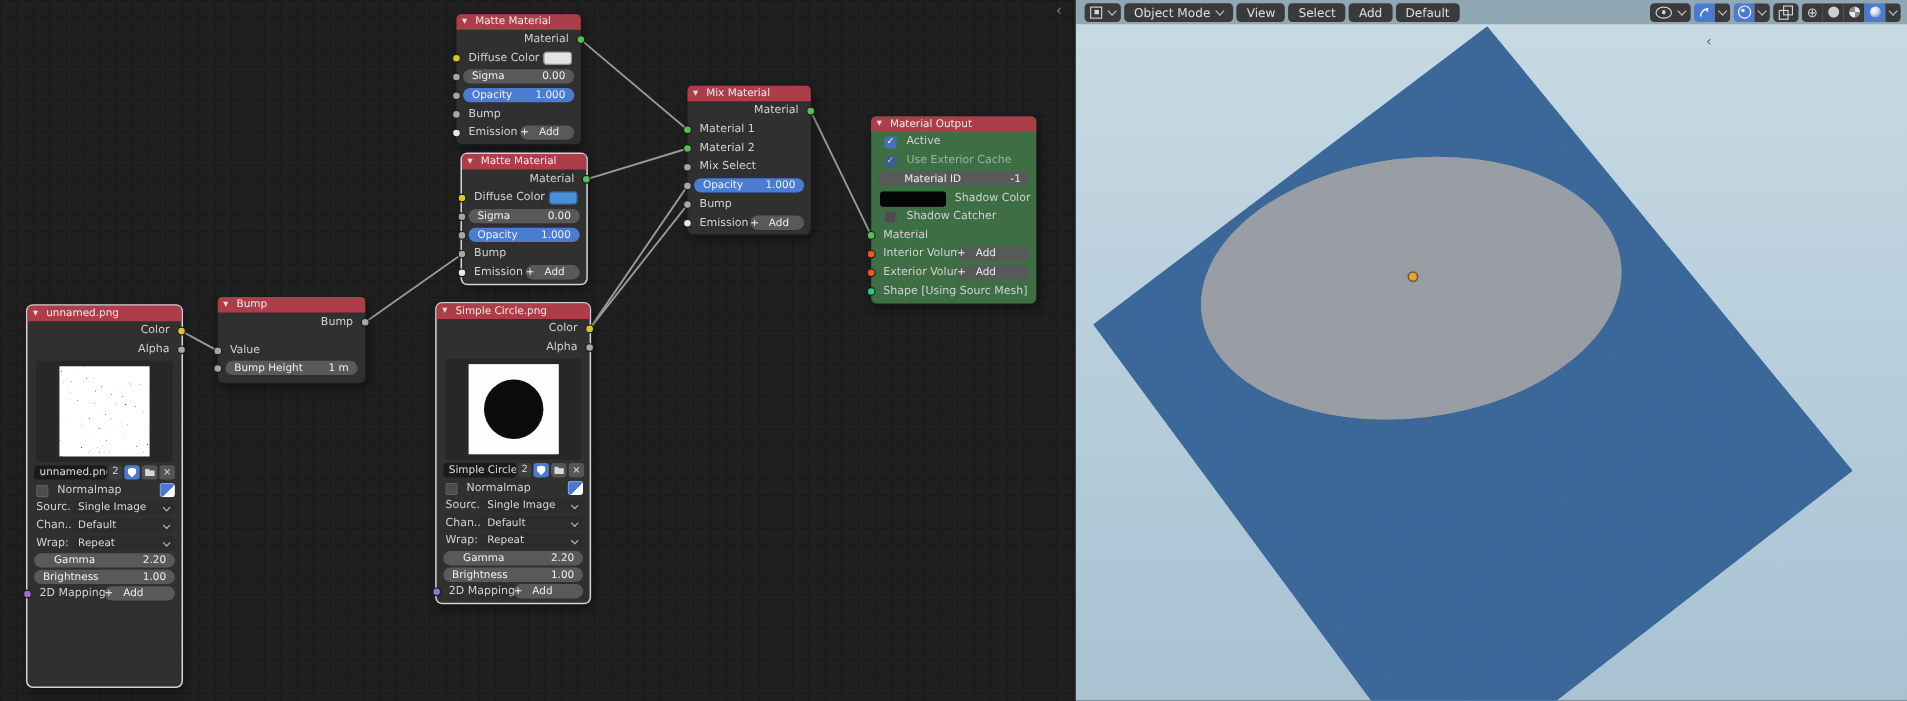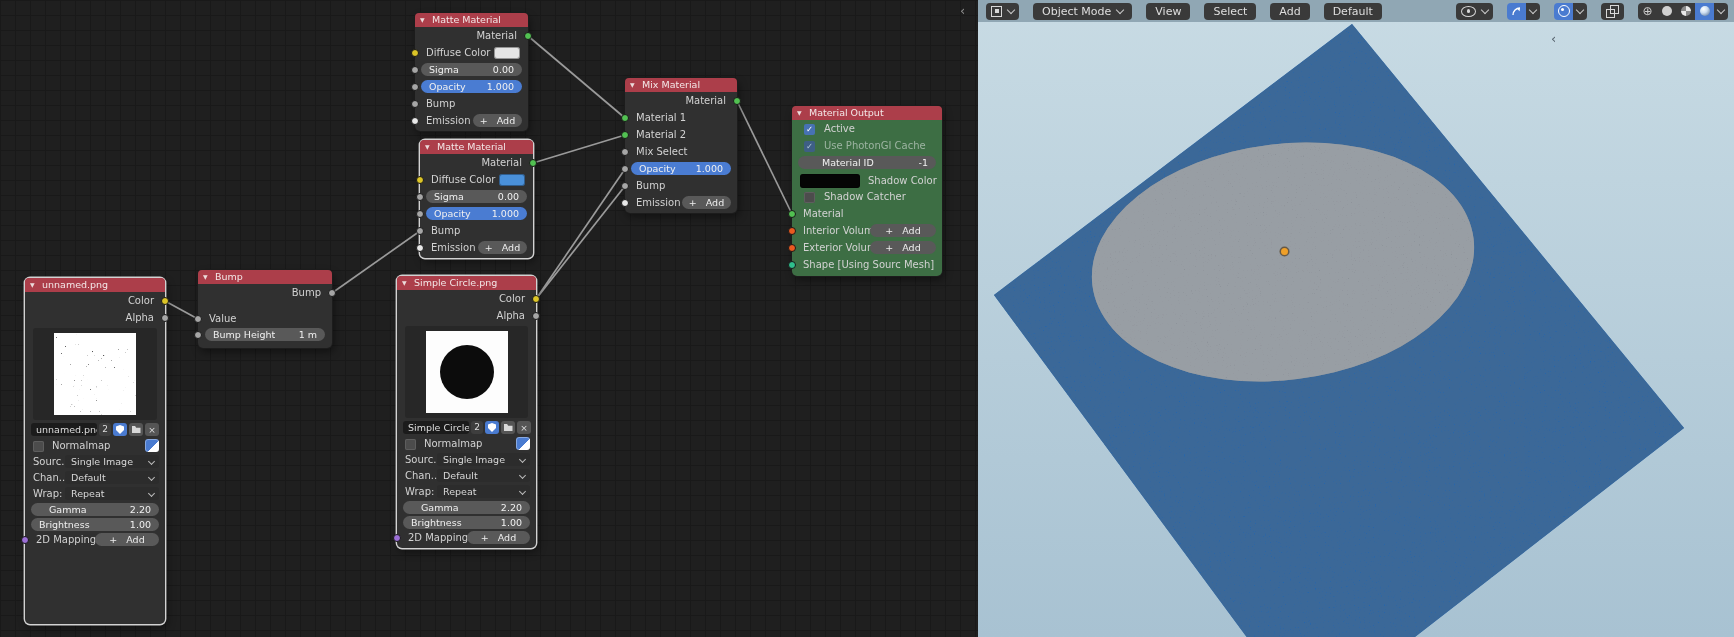--- a/index.html
+++ b/index.html
@@ -25,21 +25,21 @@
     line-height:14px;color:#f3e7e7;font-size:9.5px;padding-left:17px;white-space:nowrap;overflow:hidden}
   .tri{position:absolute;left:5px;top:0;font-size:6px;line-height:14px;color:#ecdcdc}
   .row{position:absolute;left:0;right:0;height:14px;line-height:14px;white-space:nowrap}
   .lbl{position:absolute;left:11px}
   .lblr{position:absolute;right:11px}
   .dim{color:#9db4a2}
   .sl{position:absolute;height:13px;background:#595959;border-radius:7px;color:#f0f0f0;font-size:9.5px;line-height:13px}
   .sl .n{position:absolute;left:8px}
   .sl .v{position:absolute;right:8px}
   .sl.blue{background:#4a7cd2}
-  .addb{position:absolute;height:13px;background:#595959;border-radius:7px;color:#ededed;font-size:9.5px;line-height:13px;text-align:center}
+  .addb{position:absolute;height:13px;background:#595959;border-radius:7px;color:#ededed;font-size:9.5px;line-height:13px;text-align:left}
   .addb .pl{margin-right:9px}
   .sock{position:absolute;width:8px;height:8px;border-radius:50%;border:1px solid #191919;box-sizing:border-box}
   .sg{background:#52c152}.sy{background:#dcc527}.sgr{background:#a6a6a6}.sw{background:#e8e8e8}
   .so{background:#ea5a20}.st{background:#2fc08c}.sp{background:#9b6fd6}
   .swatch{position:absolute;height:12px;border-radius:3px;box-shadow:inset 0 0 0 1px rgba(0,0,0,.35)}
   .chk{position:absolute;width:11px;height:11px;border-radius:2px;text-align:center;line-height:11px;font-size:8.5px}
   .chk.on{background:#4772b3;color:#fff}
   .chk.dimc{background:#3e5f85;color:#aec4d6}
   .chk.off{background:#4c4c4c;box-shadow:inset 0 0 0 1px #5e5e5e}
   .dd{position:absolute;height:13px;background:#2c2c2c;border-radius:3px;color:#d8d8d8;font-size:9.5px;line-height:13px;padding-left:6px}
@@ -53,21 +53,21 @@
   .picbtn{position:absolute;width:14px;height:13px;border-radius:3px;background:#4a7bd0;
     background-image:linear-gradient(135deg,transparent 58%,#fff 58%);box-shadow:inset 0 0 0 1px rgba(255,255,255,.35)}
   .prevpanel{position:absolute;background:#272727;border-radius:3px;display:flex;align-items:center;justify-content:center}
   .circimg{width:82px;height:82px;background:#fdfdfd;display:flex;align-items:center;justify-content:center}
   .blkcircle{width:54px;height:54px;border-radius:50%;background:#0c0c0c}
 
   
   .viewport{position:absolute;left:978px;top:0;width:756px;height:637px;overflow:hidden;background:#b4cbd9}
   .vp-svg{position:absolute;left:0;top:0}
   .vp-header{position:absolute;left:0;top:0;right:0;height:22px;background:#90a7b4;font-size:11px;color:#e0e0e0}
-  .hgroup{position:absolute;top:2.5px;display:flex;gap:14px;align-items:flex-end}
+  .hgroup{position:absolute;top:2.5px;display:flex;gap:3px;align-items:flex-end}
   .pill{height:17px;line-height:17px;background:#3a3a3a;border-radius:4px;padding:0 9px;color:#dfdfdf;display:flex;align-items:center;gap:6px;white-space:nowrap}
   .pill.icononly{padding:0 5px}
   .chev2{width:5px;height:5px;border-right:1.4px solid #c9c9c9;border-bottom:1.4px solid #c9c9c9;transform:rotate(45deg);margin-top:-2px}
   .modeicon{width:9px;height:9px;border:1.4px solid #d8d8d8;display:flex;align-items:center;justify-content:center}
   .modeicon i{width:4px;height:4px;background:#d8d8d8}
   .eye{width:13px;height:9px;border:1.1px solid #d8d8d8;border-radius:50%;position:relative}
   .eye i{position:absolute;left:50%;top:50%;width:3.5px;height:3.5px;margin:-1.75px 0 0 -1.75px;border-radius:50%;background:#d8d8d8}
   .segpill{height:17px;display:flex;border-radius:4px;overflow:hidden}
   .seg{height:17px;width:19px;background:#3a3a3a;display:flex;align-items:center;justify-content:center}
   .seg.bluebg{background:#4a7bd0}
@@ -200,21 +200,21 @@
   </div>
 
   <div class="node green" style="left:792px;top:106px;width:150px;height:170px">
     <div class="nhead"><span class="tri">▼</span><span>Material Output</span></div>
     <div class="row" style="top:16px">
       <span class="chk on" style="left:12px;top:1.5px">✓</span>
       <span class="lbl" style="left:32px">Active</span>
       </div>
     <div class="row" style="top:33px">
       <span class="chk dimc" style="left:12px;top:1.5px">✓</span>
-      <span class="lbl dim" style="left:32px">Use PhotonGI Cache</span>
+      <span class="lbl dim" style="left:32px">Use Exterior Cache</span>
       </div>
     <div class="sl" style="left:6px;right:6px;top:50px">
         <span class="n" style="left:24px">Material ID</span>
         <span class="v">-1</span>
       </div>
     <div class="row" style="top:67px;height:16px">
       <span class="swatch" style="left:8px;top:1px;width:60px;height:14px;background:#050505"></span>
       <span class="lbl" style="left:76px;line-height:16px">Shadow Color</span>
       </div>
     <div class="row" style="top:84px">

